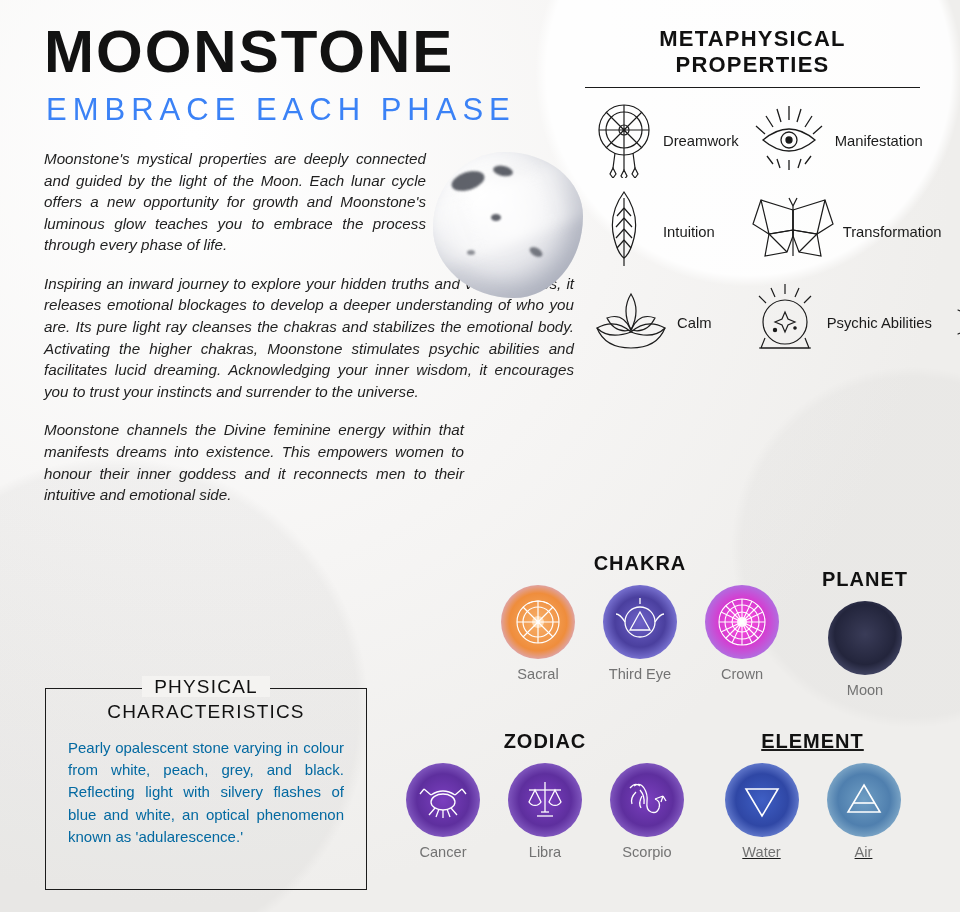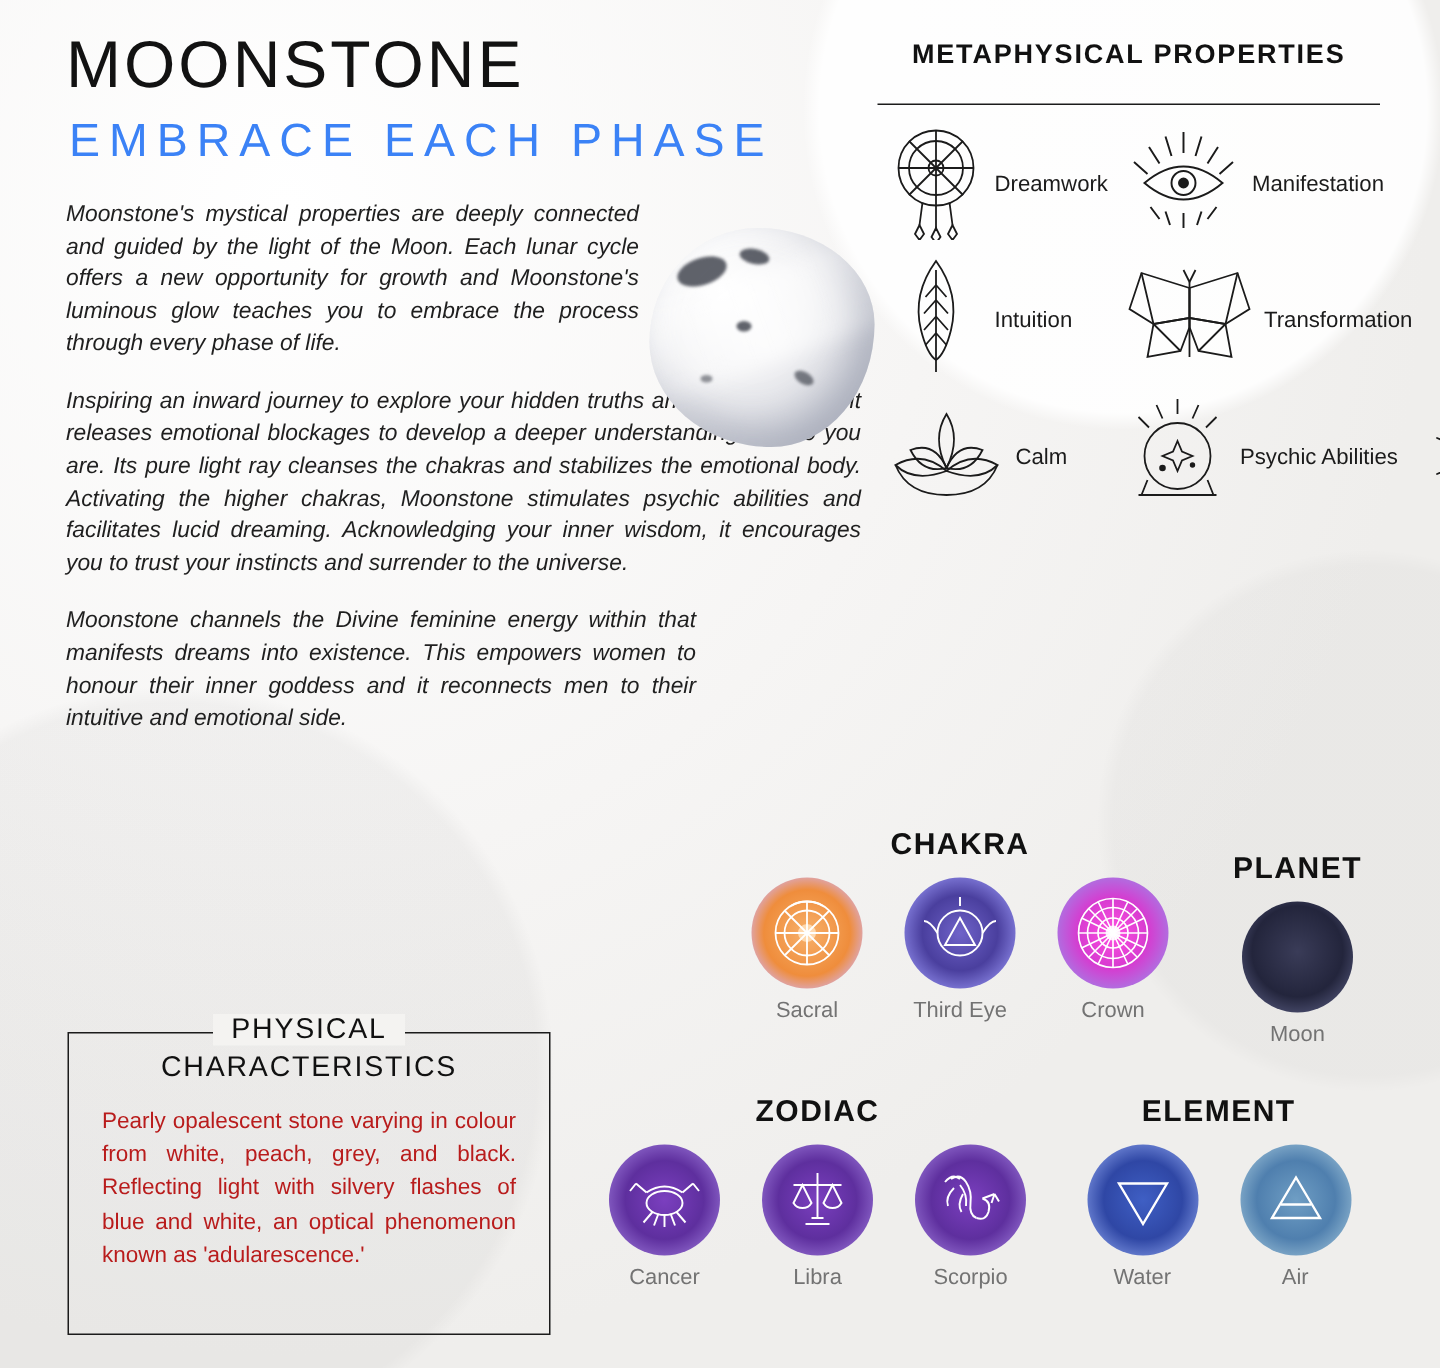--- a/index.html
+++ b/index.html
@@ -20,21 +20,21 @@
       radial-gradient(circle at 78% 8%, rgba(255,255,255,.9) 0 18%, rgba(0,0,0,0) 19%),
       radial-gradient(circle at 12% 78%, rgba(0,0,0,.03) 0 22%, rgba(0,0,0,0) 23%),
       radial-gradient(circle at 95% 60%, rgba(0,0,0,.025) 0 16%, rgba(0,0,0,0) 17%);
     pointer-events:none;
   }
   .page{position:relative;width:960px;height:912px;}
 
   
   .left{position:absolute;left:44px;top:22px;width:540px;}
   .title{
-    font-size:44px;letter-spacing:2px;font-weight:400;line-height:1;
+    font-size:60px;letter-spacing:2px;font-weight:700;line-height:1;
     margin:0 0 4px 0;color:#121212;
   }
   .subtitle{
     font-size:31px;letter-spacing:6px;font-weight:400;margin:10px 0 0 2px;color:#3b82f6;
   }
   .body-copy{width:382px;margin-top:20px;}
   .body-copy p{
     font-size:15.2px;line-height:1.42;text-align:justify;margin:0 0 17px 0;color:#1f1f1f;font-style:italic;
   }
   .para-wide{width:530px;}
@@ -69,28 +69,28 @@
   .phys-head{
     position:absolute;left:0;right:0;top:-13px;text-align:center;
   }
   .phys-head span{
     background:#f4f3f1;padding:0 12px;font-size:19px;letter-spacing:1.2px;color:#111;
   }
   .phys-head2{
     text-align:center;font-size:19px;letter-spacing:1.2px;margin-top:12px;color:#111;
   }
   .phys-body{
-    padding:14px 22px 0 22px;font-size:15px;line-height:1.48;text-align:justify;color:#b91c1c;
+    padding:14px 22px 0 22px;font-size:15px;line-height:1.48;text-align:justify;color:#0369a1;
   }
 
   
   .right{position:absolute;left:585px;top:26px;width:335px;}
   .mp-title{
-    font-size:18px;letter-spacing:1.2px;text-align:center;color:#111;
-    border-bottom:1.6px solid #1b1b1b;padding-bottom:22px;margin:0;
+    font-size:22px;letter-spacing:1.2px;text-align:center;color:#111;
+    border-bottom:1.6px solid #1b1b1b;padding-bottom:9px;margin:0;
   }
   .icon-grid{
     display:grid;grid-template-columns:repeat(3,1fr);gap:0 4px;margin-top:12px;
   }
   .icon-cell{display:flex;flex-direction:row;align-items:center;margin-bottom:10px;}
   .icon-cell svg{display:block;}
   .icon-label{font-size:14.8px;text-align:center;line-height:1.15;margin-top:5px;color:#1b1b1b;}
 
   
   .grp-title{font-size:20px;letter-spacing:1px;text-align:center;color:#111;margin:0;}
@@ -106,21 +106,21 @@
   .orb-thirdeye{background:radial-gradient(circle at 50% 50%, #6f63c9 0%, #4a3f9e 48%, #7f79d8 75%, #b9b6e8 100%);}
   .orb-crown{background:radial-gradient(circle at 50% 50%, #ff4fe0 0%, #d63bd0 45%, #b06ee0 72%, #d7b7ee 100%);}
   .orb-moon{background:radial-gradient(circle at 50% 45%, #3a3c58 0%, #23253c 55%, #4a4d6e 80%, #9fa1bb 100%);}
   .orb-cancer,.orb-libra,.orb-scorpio{background:radial-gradient(circle at 50% 50%, #7b3fbf 0%, #5e2f9e 50%, #8a63c8 78%, #c3aade 100%);}
   .orb-water{background:radial-gradient(circle at 50% 50%, #3f5fc4 0%, #2f47a5 50%, #6f86d6 78%, #b9c4ea 100%);}
   .orb-air{background:radial-gradient(circle at 50% 50%, #6f9ec4 0%, #4f7fae 50%, #86aecc 78%, #c3d6e6 100%);}
 
   .sec-chakra{position:absolute;left:490px;top:552px;width:300px;}
   .sec-planet{position:absolute;left:800px;top:544px;width:130px;margin-top:24px;}
   .sec-zodiac{position:absolute;left:395px;top:730px;width:300px;}
-  .sec-element{position:absolute;left:700px;top:730px;width:225px;}
+  .sec-element{position:absolute;left:700px;top:730px;width:225px;text-decoration:underline;}
 </style>
 </head>
 <body>
 
 <div class="page">
 
   <div class="left">
     <h1 class="title">MOONSTONE</h1>
     <div class="subtitle">EMBRACE EACH PHASE</div>
 

